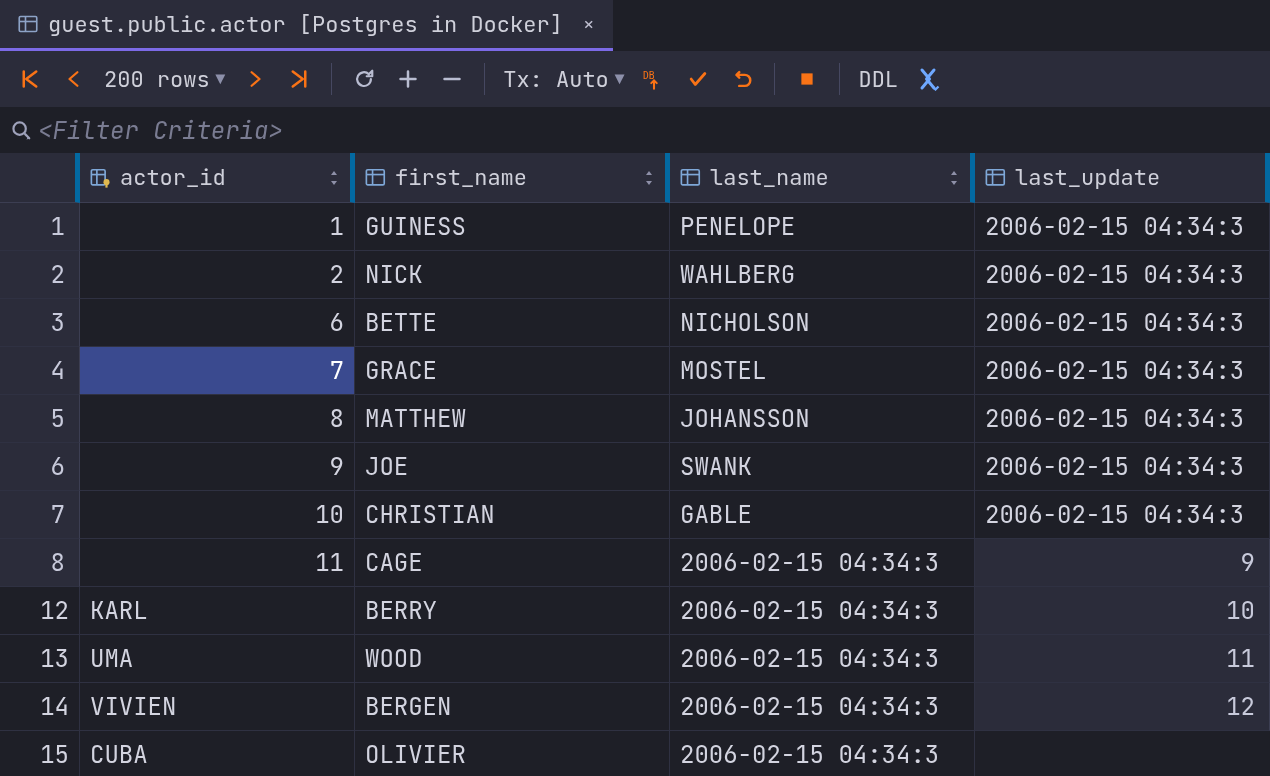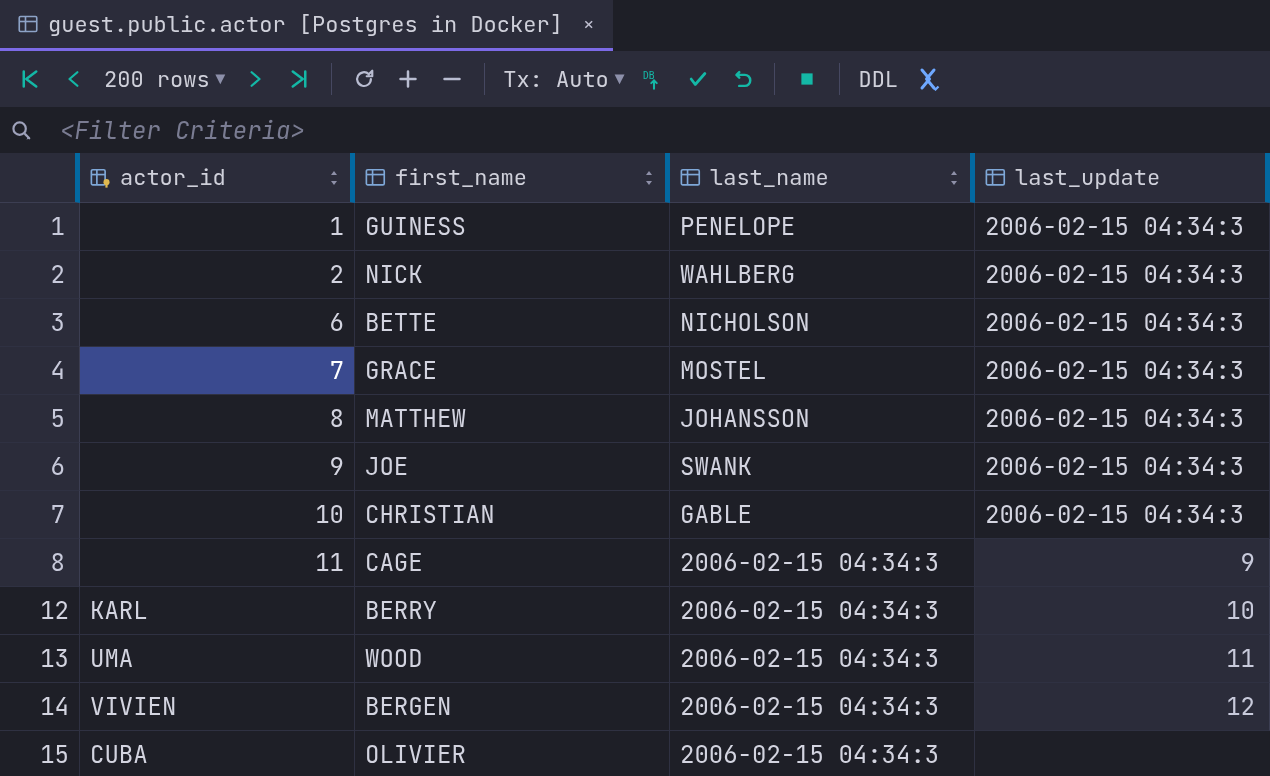--- a/index.html
+++ b/index.html
@@ -47,21 +47,21 @@
     display: flex;
     align-items: center;
     justify-content: center;
     height: 40px;
     min-width: 40px;
     color: #b9bdd1;
     cursor: pointer;
     border-radius: 4px;
     padding: 0 6px;
   }
-  .tb-btn.dim { color: #14b8a6; }
+  .tb-btn.dim { color: #f97316; }
   .tb-sep {
     width: 1px;
     height: 32px;
     background: #464861;
     margin: 0 8px;
   }
   .tb-label {
     color: #cfd0da;
     padding: 0 6px;
     font-size: 22px;
@@ -70,21 +70,21 @@
     gap: 6px;
   }
   .tb-label .chev { color: #8d90aa; font-size: 16px; }
   
   .filter-bar {
     display: flex;
     align-items: center;
     height: 46px;
     background: #1e1f27;
     padding: 0 10px;
-    gap: 28px;
+    gap: 6px;
   }
   .filter-input {
     flex: 1;
     background: transparent;
     border: none;
     outline: none;
     color: #7a7c92;
     font-family: inherit;
     font-size: 24px;
     font-style: italic;

